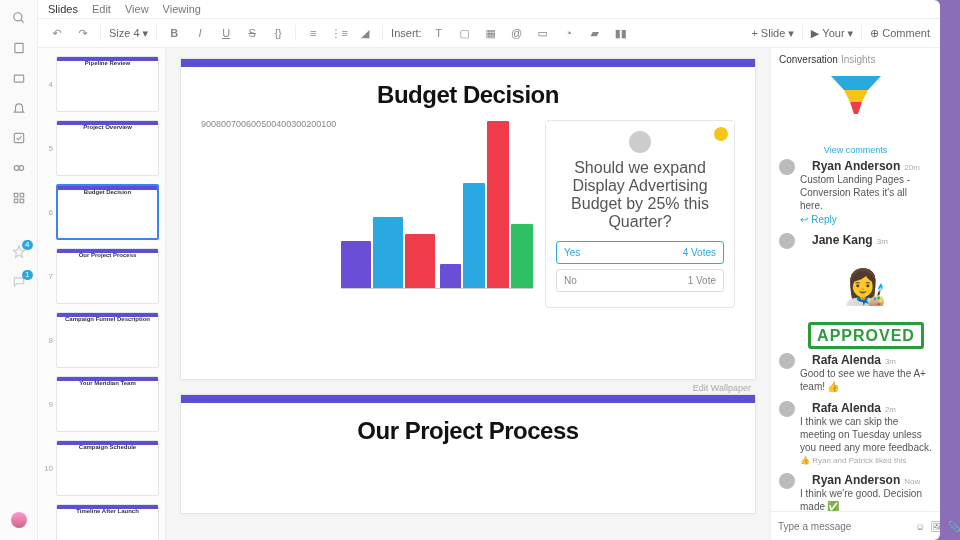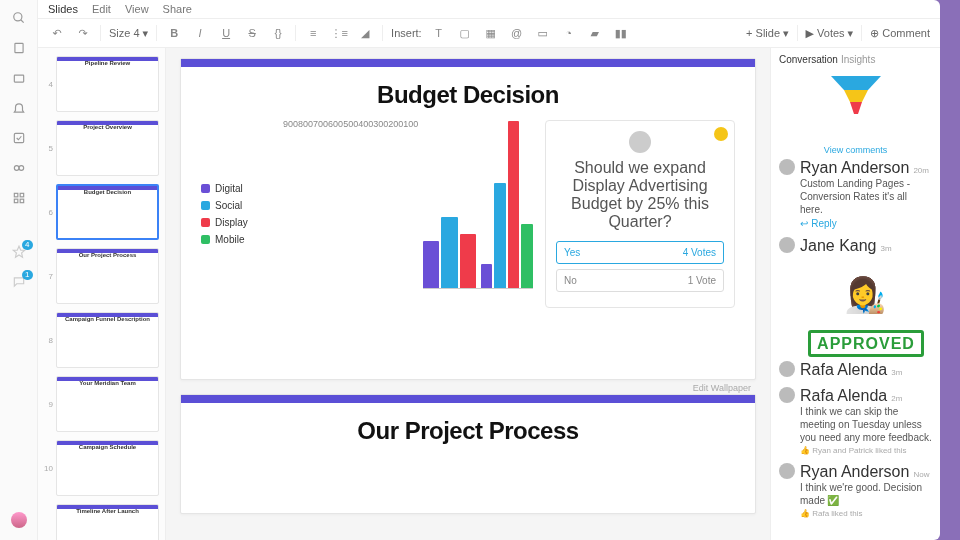--- a/index.html
+++ b/index.html
@@ -59,21 +59,21 @@
 .convo .tabs span { cursor: pointer; color: #999;}
 .convo .tabs span.active { color: #333; font-weight: 500;}
 .funnel { height: 50px; display: flex; justify-content: center; align-items: center; }
 .funnel svg { width: 60px; height: 44px; }
 .viewc { text-align: center; color: #2aa8e0; font-size: 9px; padding-bottom: 4px; cursor: pointer; margin-top: 24px;}
 .msgs { flex: 1; overflow-y: hidden; padding: 0 8px; }
 .msg { display: flex; gap: 5px; margin-bottom: 8px; }
 .msg .av { width: 16px; height: 16px; border-radius: 50%; background: #bbb; flex-shrink: 0;}
 .msg .body { flex: 1; }
 .msg .hd { display: flex; gap: 4px; align-items: baseline;}
-.msg .nm { font-weight: 400; font-size: 16px; color: #333;}
+.msg .nm { font-weight: 700; font-size: 12px; color: #333; margin-left: 12px;}
 .msg .tm { font-size: 8px; color: #aaa;}
 .msg .tx { font-size: 10px; color: #555; line-height: 1.3; }
 .msg .reply { color: #2aa8e0; font-size: 10px; cursor: pointer; padding-top: 2px;}
 .msg .liked { font-size: 8px; color: #aaa; padding-top: 2px; display: flex; align-items: center; gap: 3px;}
 .sticker { height: 80px; display: flex; justify-content: center; align-items: center; }
 .approved { color: #2a9d3a; font-weight: 900; font-size: 16px; border: 3px solid #2a9d3a; padding: 2px 6px; transform: rotate(-5deg); border-radius: 3px; letter-spacing: 1px;}
 .composer { border-top: 1px solid #eee; padding: 5px 7px; display: flex; align-items: center; gap: 5px; }
 .composer input { flex: 1; border: none; font-size: 10px; color: #999; outline: none;}
 svg { display: block; }
 </style>
@@ -142,21 +142,21 @@
     </div>
   </div>
 
   <div class="main">
 
 
     <div class="menubar">
       <span class="active">Slides</span>
       <span>Edit</span>
       <span>View</span>
-      <span>Share</span>
+      <span>Viewing</span>
     </div>
 
     <div class="toolbar">
       <span class="icbtn">↶</span>
       <span class="icbtn">↷</span>
       <span class="sep"></span>
       <span class="tbtn"><span>Size 4</span> ▾</span>
       <span class="sep"></span>
       <span class="icbtn">
           <b>B</b>
@@ -181,21 +181,21 @@
       <span class="icbtn">▢</span>
       <span class="icbtn">▦</span>
       <span class="icbtn">@</span>
       <span class="icbtn">▭</span>
       <span class="icbtn">◔</span>
       <span class="icbtn">▰</span>
       <span class="icbtn">▮▮</span>
       <div class="right">
         <span class="tbtn"><span>+ Slide</span> ▾</span>
         <span class="sep"></span>
-        <span class="tbtn">▶ <span>Votes</span> ▾</span>
+        <span class="tbtn">▶ <span>Your</span> ▾</span>
         <span class="sep"></span>
         <span class="tbtn">⊕ <span>Comment</span></span>
       </div>
     </div>
 
     <div class="content">
 
       <div class="thumbs" id="thumbs">
           <div class="thumb">
             <span class="num">4</span>
@@ -252,38 +252,20 @@
               <div class="ttitle">Timeline After Launch</div>
             </div>
           </div>
         </div>
 
       <div class="canvas">
         <div class="slide" style="height:322px">
           <div class="topbar"></div>
           <h1>Budget Decision</h1>
           <div class="slidebody">
-            <div class="legend" id="legend">
-                <div>
-                  <span class="sw" style="background:#6a4fd6"></span>
-                  <span>Digital</span>
-                </div>
-                <div>
-                  <span class="sw" style="background:#2aa8e0"></span>
-                  <span>Social</span>
-                </div>
-                <div>
-                  <span class="sw" style="background:#ef3b4a"></span>
-                  <span>Display</span>
-                </div>
-                <div>
-                  <span class="sw" style="background:#2fbf64"></span>
-                  <span>Mobile</span>
-                </div>
-              </div>
             <div class="chart">
               <div class="yax" id="yax">
                   <span>900</span>
                   <span>800</span>
                   <span>700</span>
                   <span>600</span>
                   <span>500</span>
                   <span>400</span>
                   <span>300</span>
                   <span>200</span>
@@ -365,20 +347,21 @@
                 <div style="text-align:center"><span class="approved">APPROVED</span></div>
               </div>
             </div>
             <div class="msg">
               <span class="av"></span>
               <div class="body">
                 <div class="hd">
                   <span class="nm">Rafa Alenda</span>
                   <span class="tm">3m</span>
                 </div>
+                <div class="tx">Good to see we have the A+ team! 👍</div>
               </div>
             </div>
             <div class="msg">
               <span class="av"></span>
               <div class="body">
                 <div class="hd">
                   <span class="nm">Rafa Alenda</span>
                   <span class="tm">2m</span>
                 </div>
                 <div class="tx">I think we can skip the meeting on Tuesday unless you need any more feedback.</div>
@@ -390,16 +373,23 @@
               <div class="body">
                 <div class="hd">
                   <span class="nm">Ryan Anderson</span>
                   <span class="tm">Now</span>
                 </div>
                 <div class="tx">I think we're good. Decision made ✅</div>
                 <div class="liked">👍 Rafa liked this</div>
               </div>
             </div>
           </div>
+        <div class="composer">
+          <input placeholder="Type a message" style="">
+          <span class="icbtn">☺</span>
+          <span class="icbtn">🖼</span>
+          <span class="icbtn">📎</span>
+
+        </div>
       </div>
     </div>
   </div>
 </div>
 
 </body></html>

